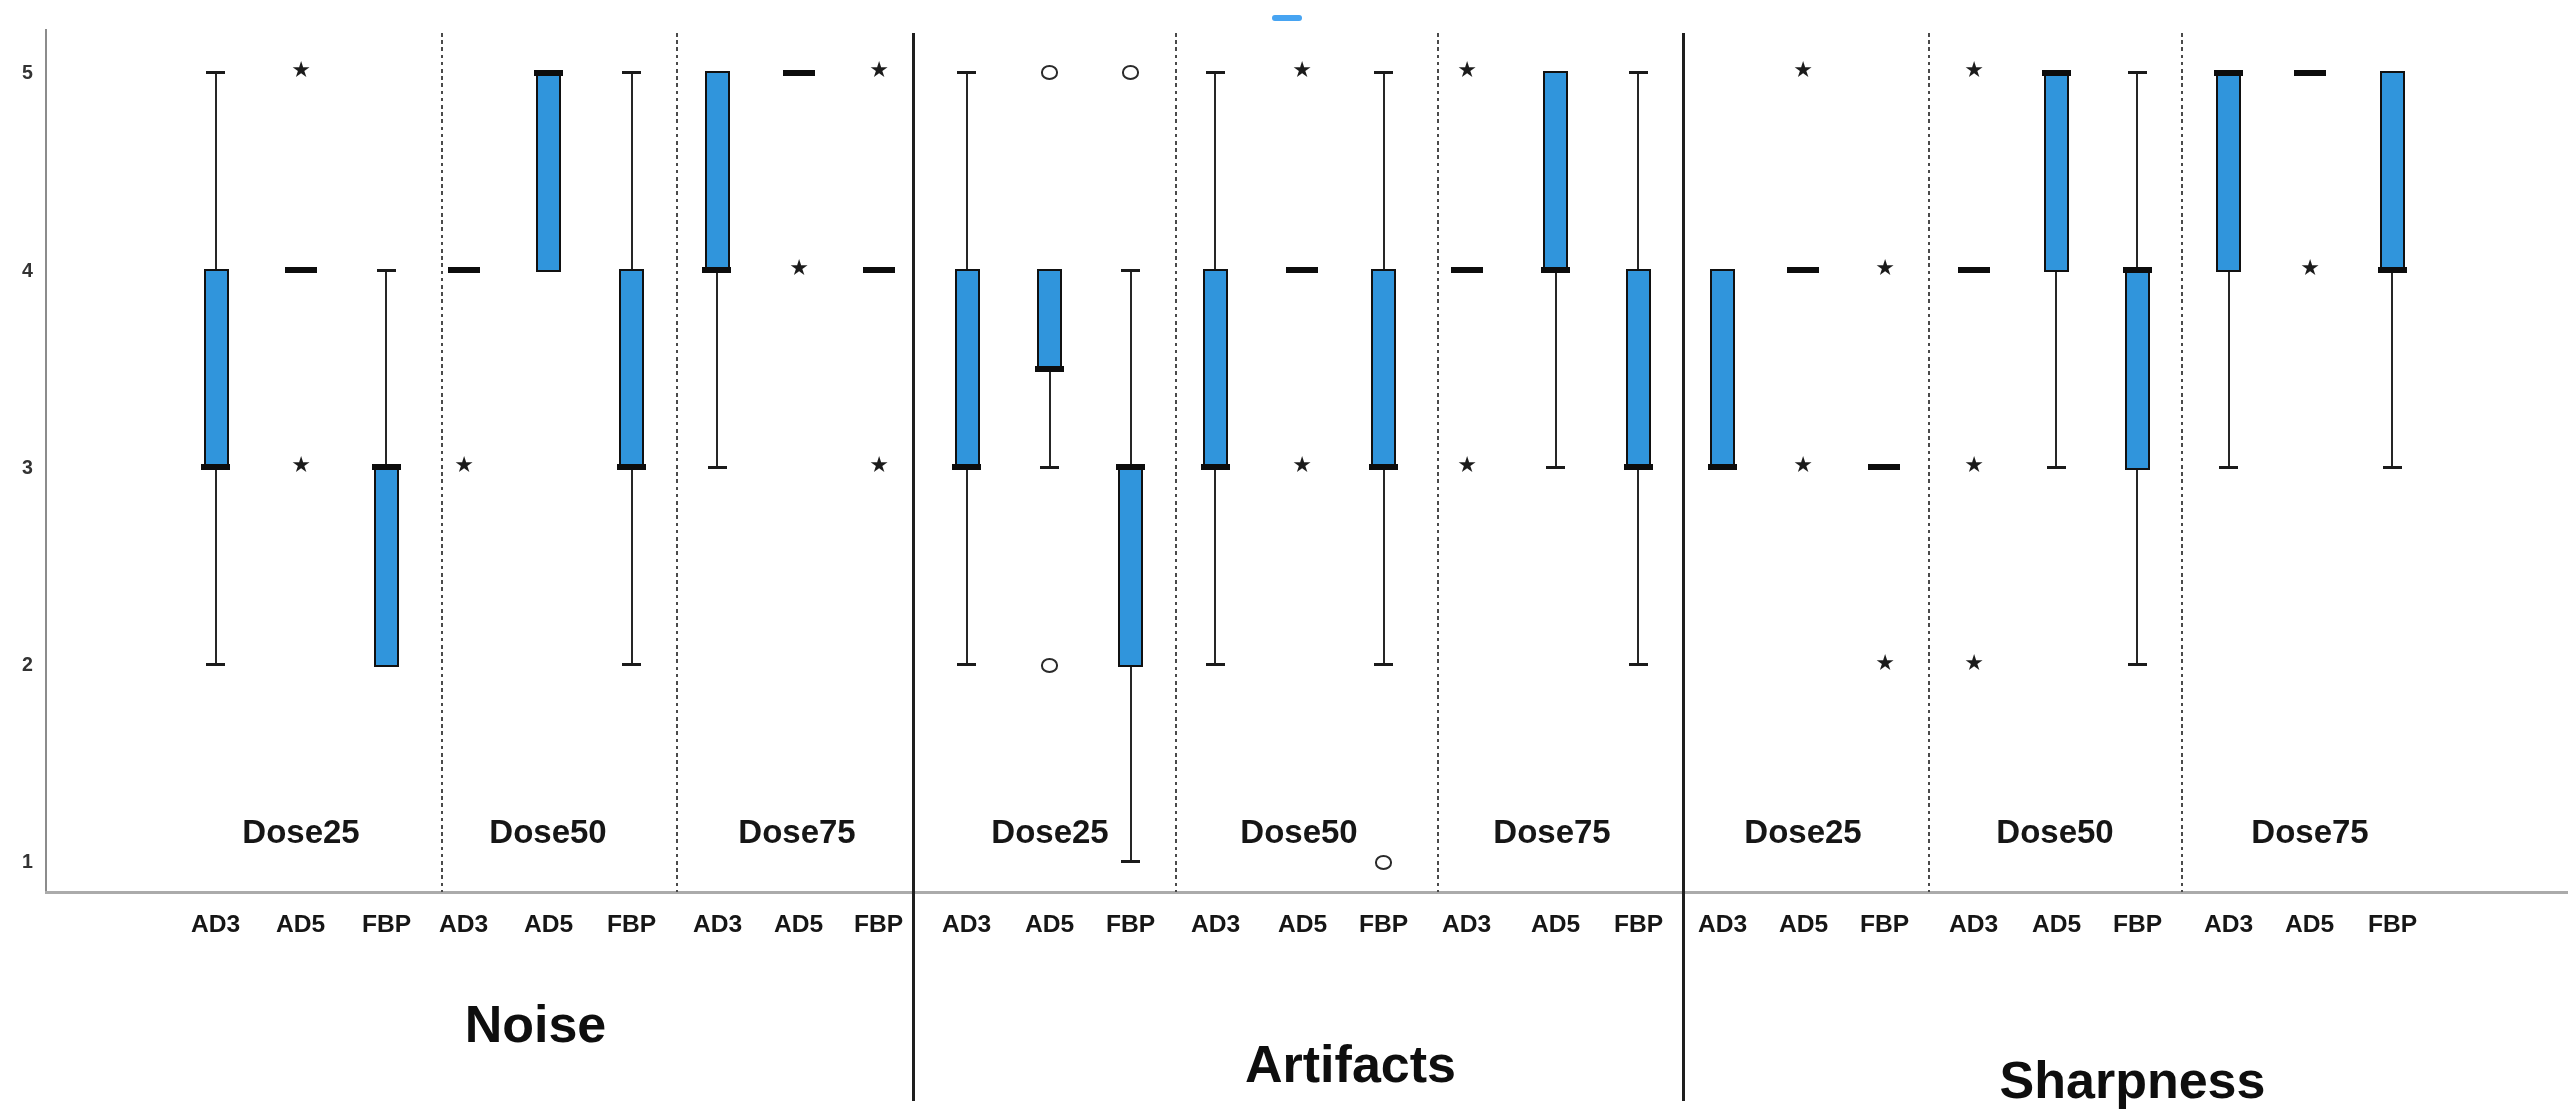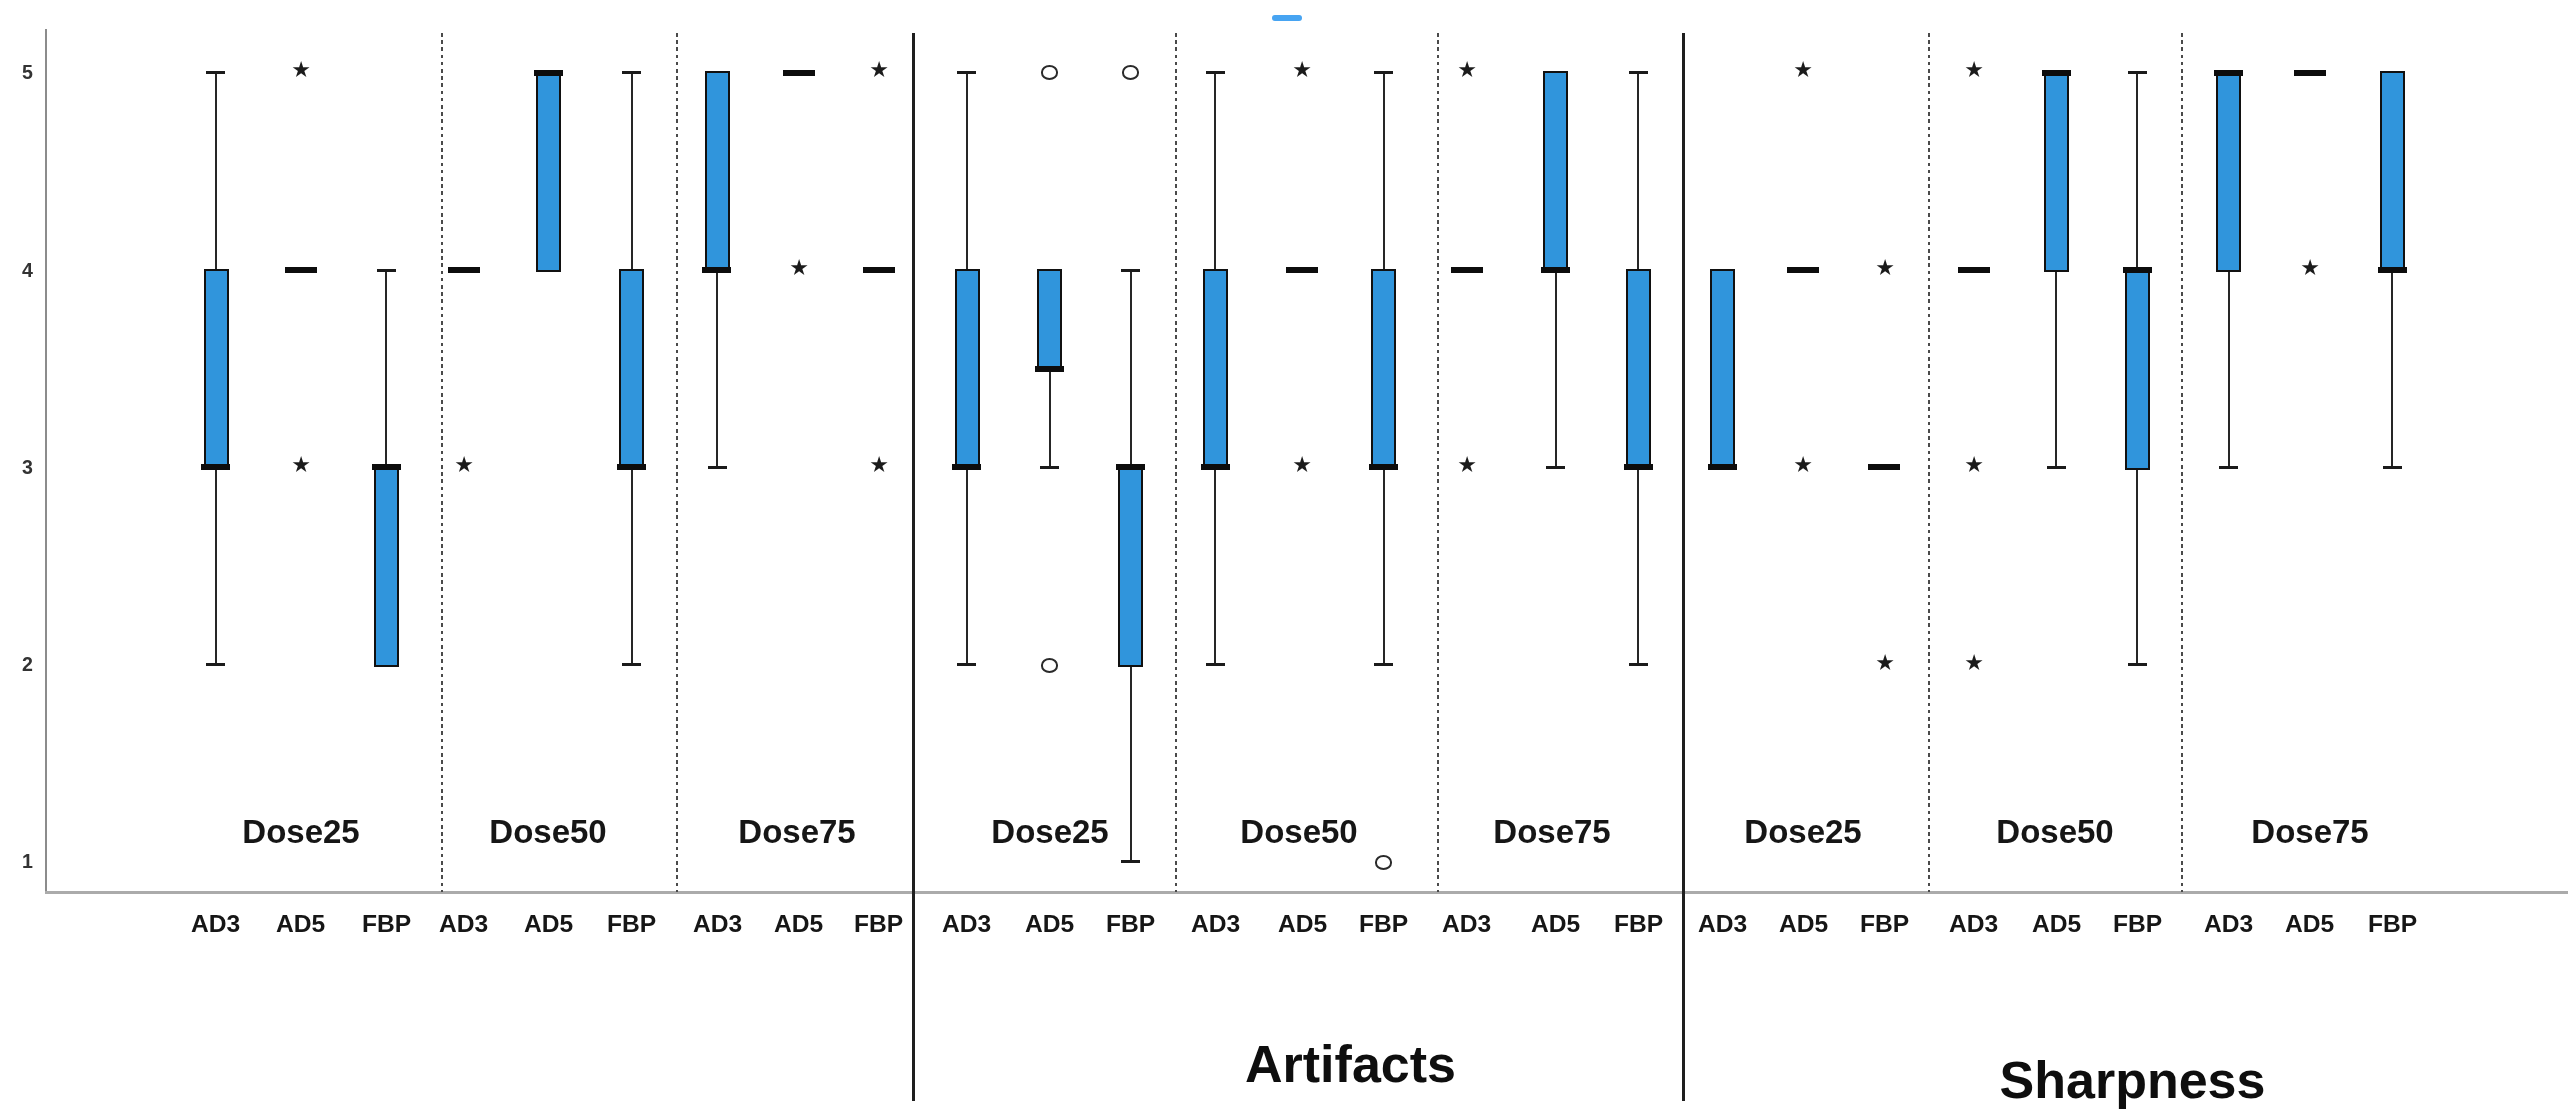--- a/index.html
+++ b/index.html
@@ -82,20 +82,21 @@
       <div class="median" style="left: 702px; top: 267px; width: 29px; height: 5.8px;"></div>
       <div class="method-label" style="left: 674px; top: 910px;">AD3</div>
       <div class="median" style="left: 783px; top: 70px; width: 32px; height: 5.8px;"></div>
       <div class="star" style="left: 788px; top: 257px; width: 22px;">★</div>
       <div class="method-label" style="left: 755px; top: 910px;">AD5</div>
       <div class="median" style="left: 863px; top: 267px; width: 32px; height: 5.8px;"></div>
       <div class="star" style="left: 868px; top: 59px; width: 22px;">★</div>
       <div class="star" style="left: 868px; top: 454px; width: 22px;">★</div>
       <div class="method-label" style="left: 835px; top: 910px;">FBP</div>
       <div class="dose-label" style="left: 681px; top: 813px;">Dose75</div>
+      <div class="group-label" style="left: 282px; top: 994px;">Noise</div>
       <div class="whisker" style="left: 966px; top: 72px; width: 2.2px; height: 198px;"></div>
       <div class="cap" style="left: 957px; top: 71px; width: 19px; height: 2.9px;"></div>
       <div class="whisker" style="left: 966px; top: 467px; width: 2.2px; height: 198px;"></div>
       <div class="cap" style="left: 957px; top: 663px; width: 19px; height: 2.9px;"></div>
       <div class="box" style="left: 955px; top: 269px; width: 24.6px; height: 201px; background: rgb(48, 149, 220); border-color: rgb(17, 17, 17);"></div>
       <div class="median" style="left: 952px; top: 464px; width: 29px; height: 5.8px;"></div>
       <div class="method-label" style="left: 923px; top: 910px;">AD3</div>
       <div class="whisker" style="left: 1049px; top: 369px; width: 2.2px; height: 98px;"></div>
       <div class="cap" style="left: 1040px; top: 466px; width: 19px; height: 2.9px;"></div>
       <div class="box" style="left: 1037px; top: 269px; width: 24.6px; height: 101px; background: rgb(48, 149, 220); border-color: rgb(17, 17, 17);"></div>

